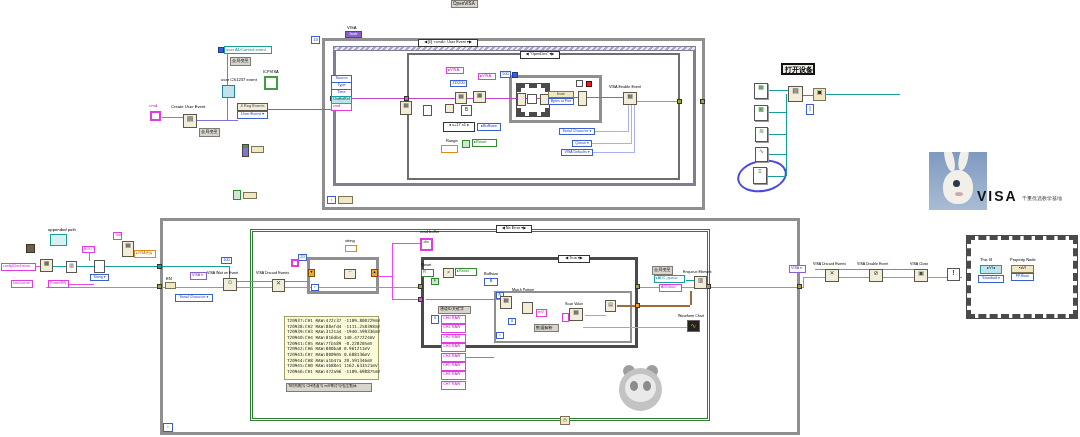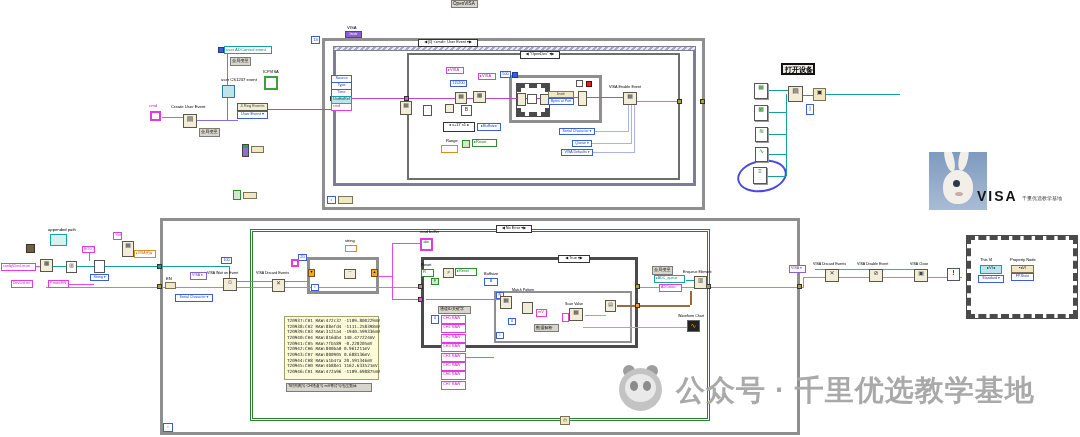--- a/index.html
+++ b/index.html
@@ -330,14 +330,13 @@
   <div id="qlyx-sub">千里优选教学基地</div>
 
   <div id="panda">
     <div class="e1" style="position:absolute;left:4px;top:0;width:12px;height:12px;background:#8c8c8c;border-radius:50%"></div>
     <div class="e2" style="position:absolute;left:27px;top:0;width:12px;height:12px;background:#8c8c8c;border-radius:50%"></div>
     <div class="c0"></div>
     <div class="face"></div>
     <div class="p1"></div>
     <div class="p2"></div>
   </div>
-  <div id="watermark-text" class="wm">公众号 · 千里优选教学基地</div>
 </div>
 
 </body></html>

